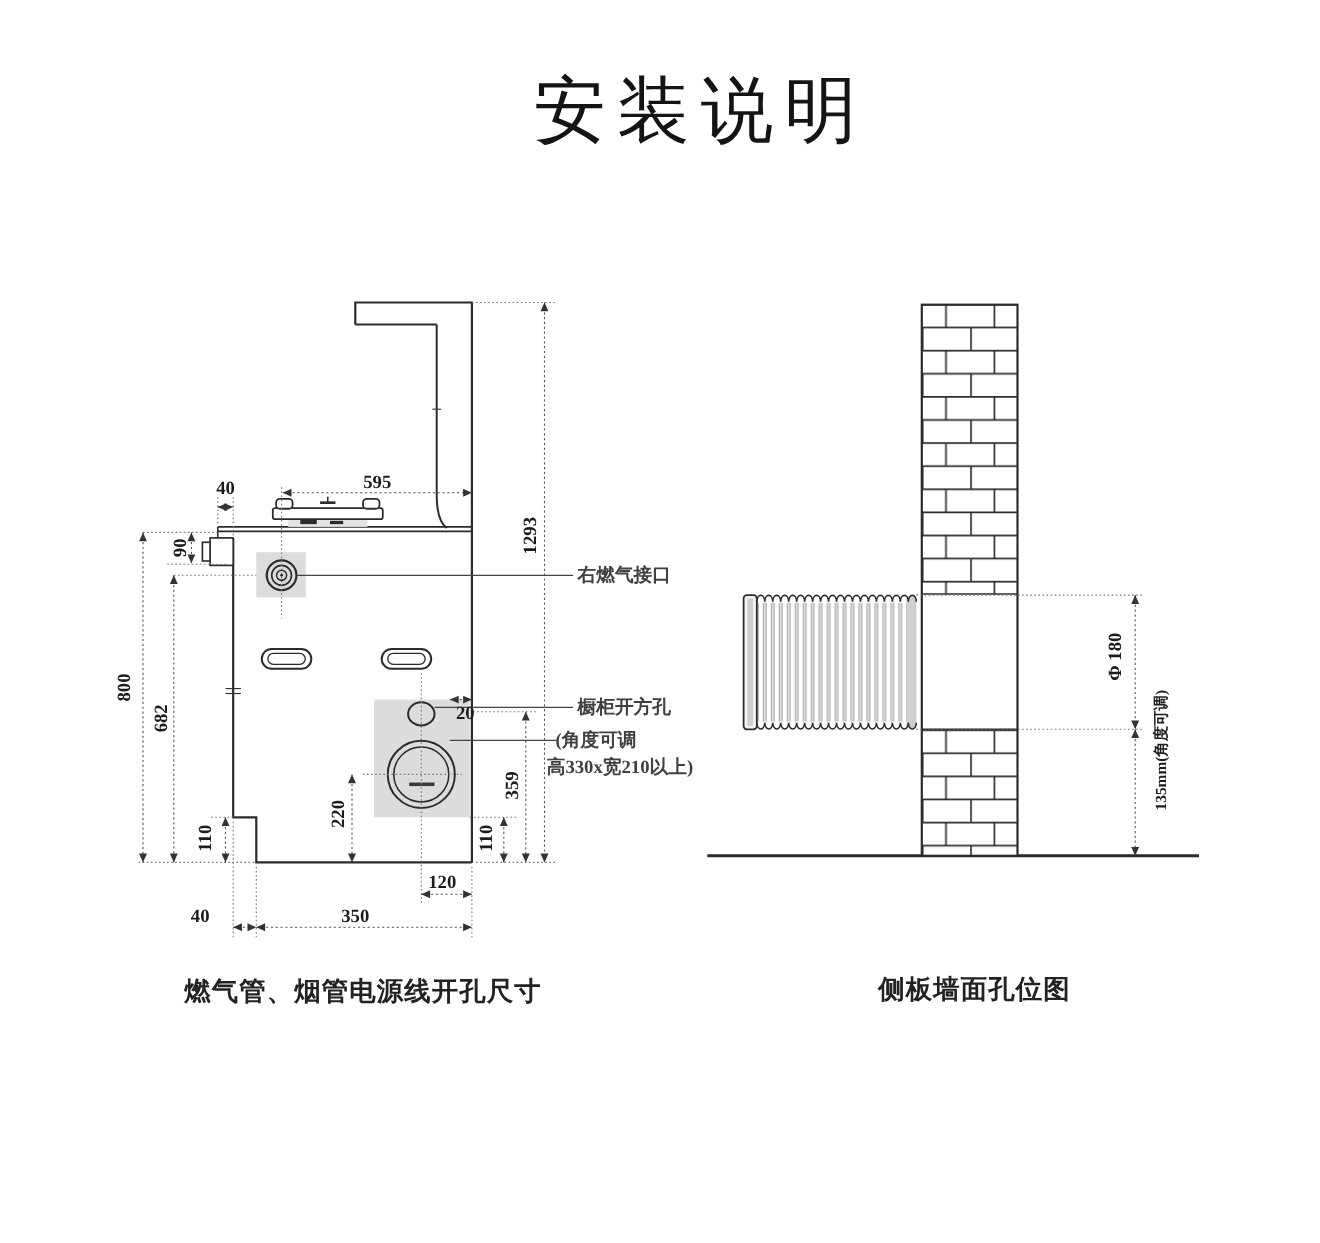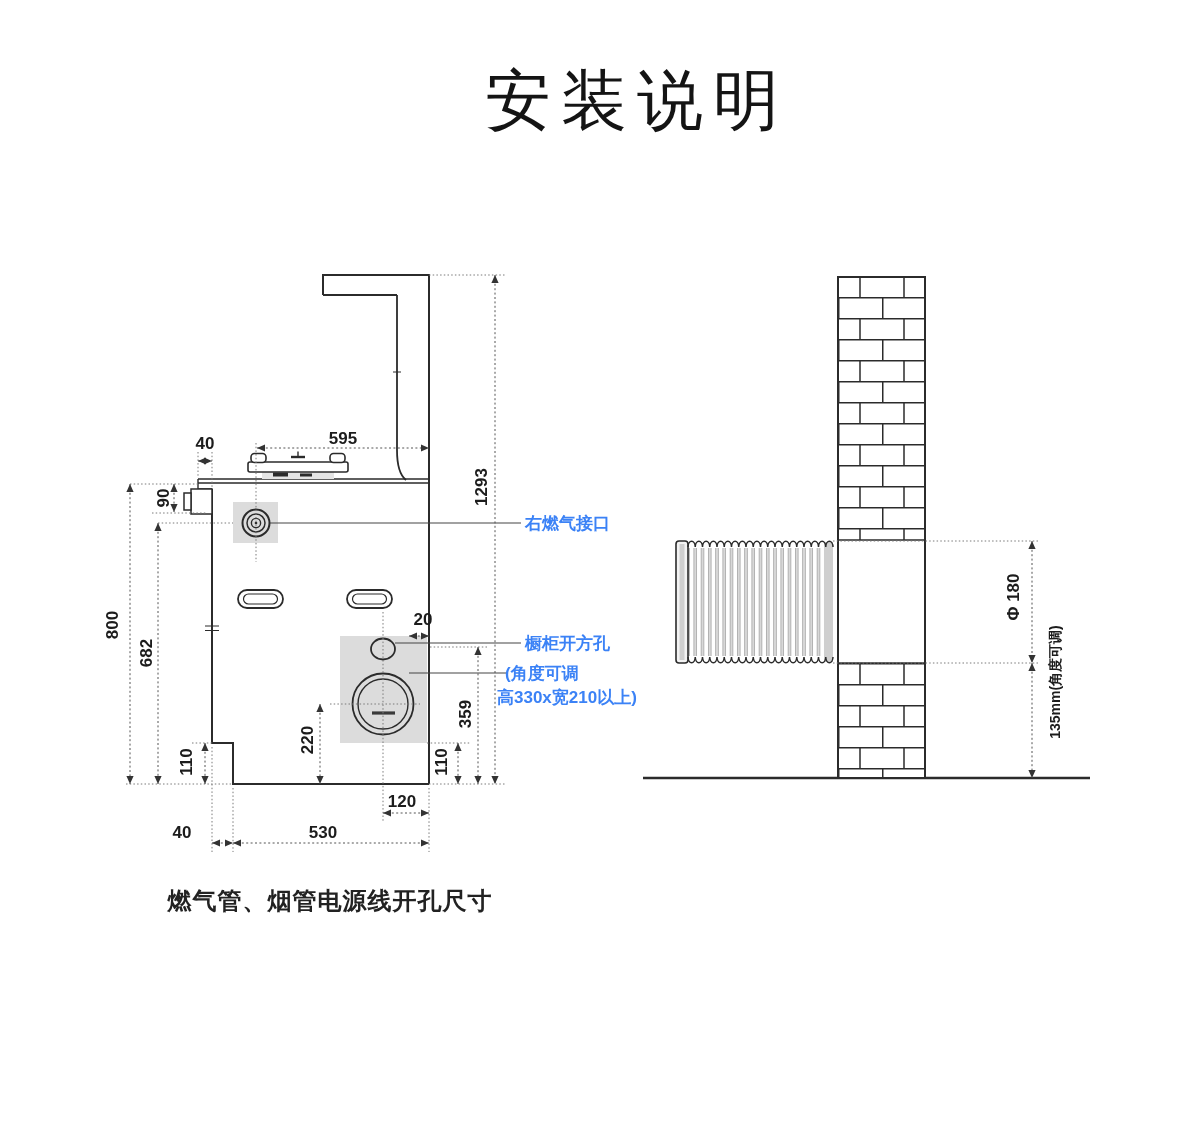--- a/index.html
+++ b/index.html
@@ -1,28 +1,28 @@
 <!DOCTYPE html>
 <html><head>
 <meta charset="utf-8">
 <style>
   html,body{margin:0;padding:0;background:#fff;}
   .page{position:relative;width:1200px;height:1062px;background:#ffffff;overflow:hidden;
-        font-family:Liberation Sans, sans-serif;}
+        font-family:Liberation Serif, serif;}
   svg.linework{position:absolute;left:0;top:0;width:1200px;height:1130px;}
   .title{position:absolute;transform:translate(-50%,-50%);font-size:66px;font-weight:400;
          letter-spacing:10px;color:#141414;white-space:nowrap;}
   .caption{position:absolute;transform:translate(-50%,-50%);font-size:24px;font-weight:600;
            color:#222;white-space:nowrap;letter-spacing:1px;}
   .dim{position:absolute;transform:translate(-50%,-50%);font-size:17px;font-weight:600;
        color:#1c1c1c;white-space:nowrap;}
   .dim.v{transform:translate(-50%,-50%) rotate(-90deg);}
   .dim.small{font-size:14px;}
   .lbl{position:absolute;transform:translate(0,-50%);font-size:17px;font-weight:600;
-       color:#3b82f6;white-space:nowrap;}
+       color:#404040;white-space:nowrap;}
 </style>
 </head>
 <body>
 
 <div class="page">
 
   <svg class="linework" viewBox="0 0 1200 1130">
     <defs>
       <marker id="ar" viewBox="0 0 10 10" refX="8.5" refY="5" markerWidth="10" markerHeight="10" orient="auto-start-reverse" markerUnits="userSpaceOnUse">
         <path d="M0.5,1.4 L8.5,5 L0.5,8.6 Z" fill="#333"></path>
@@ -162,31 +162,32 @@
 
   <div class="title" style="left:637px;top:101px">安装说明</div>
 
   <span class="dim" style="left:343px;top:439px">595</span>
   <span class="dim" style="left:205px;top:444px">40</span>
   <span class="dim v" style="left:164px;top:498px">90</span>
   <span class="dim v" style="left:113px;top:625px">800</span>
   <span class="dim v" style="left:147px;top:653px">682</span>
   <span class="dim v" style="left:187px;top:762px">110</span>
   <span class="dim v" style="left:482px;top:487px">1293</span>
-  <span class="dim" style="left:423px;top:620px">20</span>
+  <span class="dim" style="left:423px;top:649px">20</span>
   <span class="dim v" style="left:308px;top:740px">220</span>
   <span class="dim v" style="left:466px;top:714px">359</span>
   <span class="dim v" style="left:442px;top:762px">110</span>
   <span class="dim" style="left:402px;top:802px">120</span>
   <span class="dim" style="left:182px;top:833px">40</span>
-  <span class="dim" style="left:323px;top:833px">530</span>
+  <span class="dim" style="left:323px;top:833px">350</span>
 
   <span class="lbl" style="left:525px;top:523px">右燃气接口</span>
   <span class="lbl" style="left:525px;top:643px">橱柜开方孔</span>
   <span class="lbl" style="left:505px;top:673px">(角度可调</span>
   <span class="lbl" style="left:497px;top:697px">高330x宽210以上)</span>
 
   <span class="dim v" style="left:1014px;top:597px">Φ 180</span>
   <span class="dim v small" style="left:1056px;top:682px">135mm(角度可调)</span>
 
   <div class="caption" style="left:330px;top:901px">燃气管、烟管电源线开孔尺寸</div>
+  <div class="caption" style="left:886px;top:899px">侧板墙面孔位图</div>
 
 </div>
 
 </body></html>

